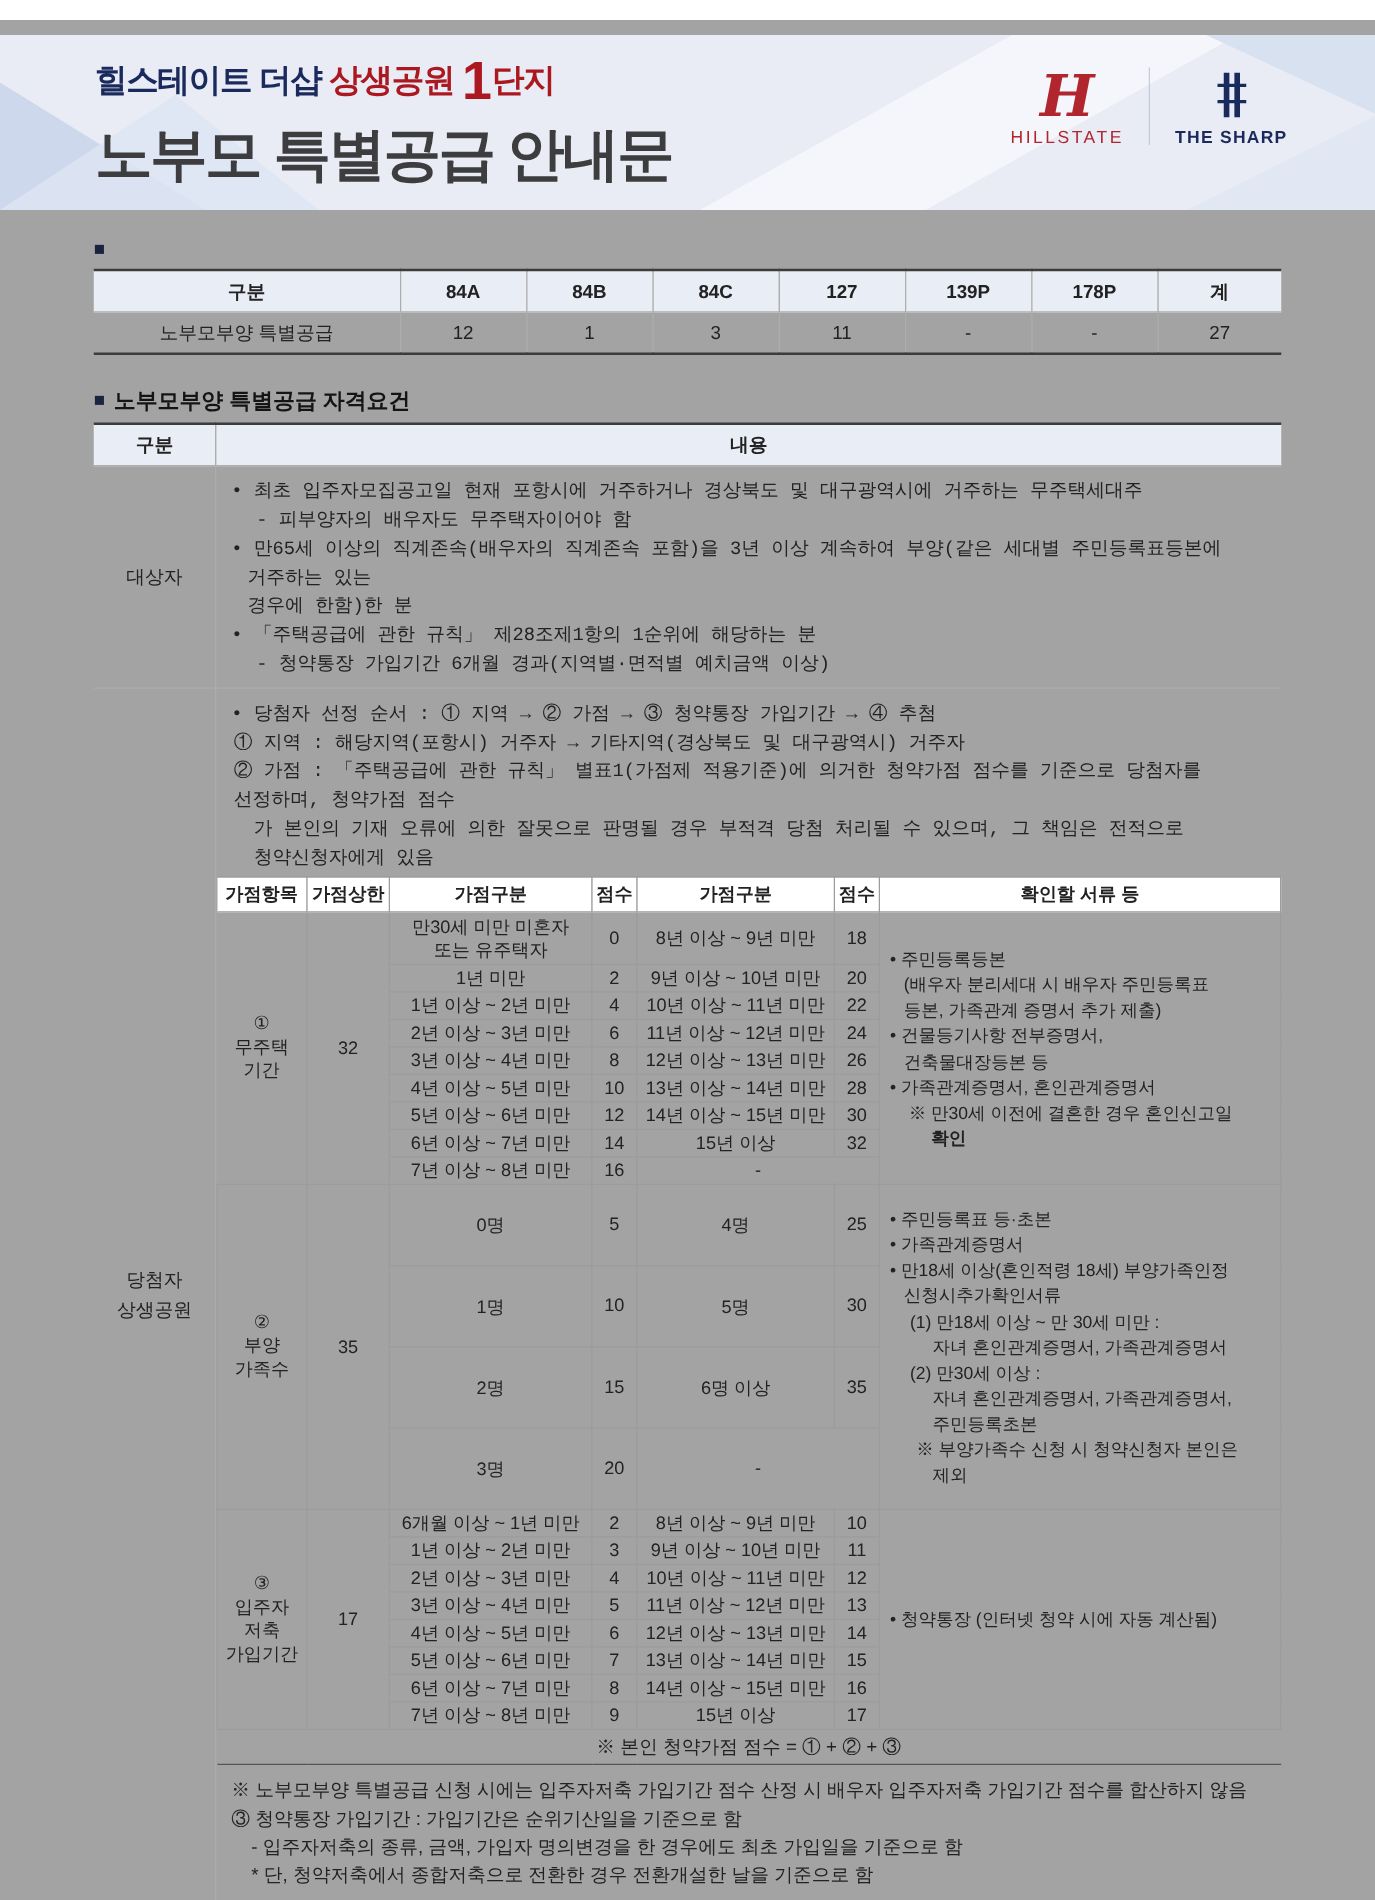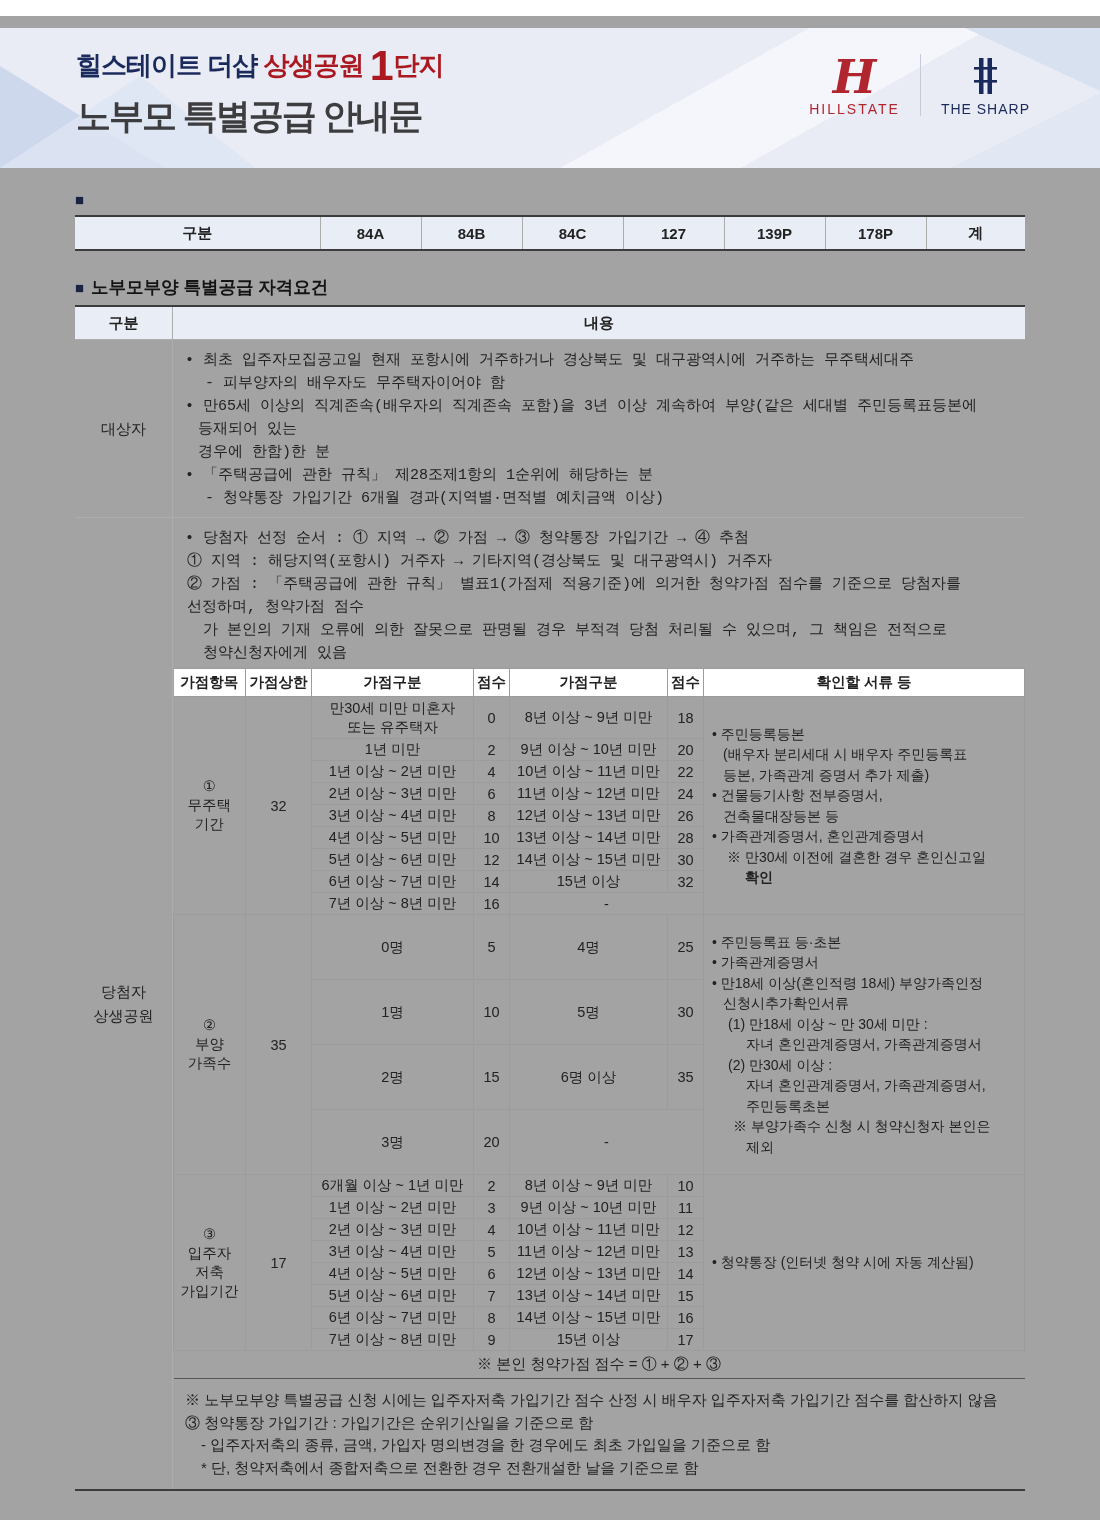--- a/index.html
+++ b/index.html
@@ -10,28 +10,28 @@
   .tri{position:absolute;z-index:1;}
   .tri-a{left:0;bottom:0;width:165px;height:102px;background:#cdd8ec;clip-path:polygon(0 100%,0 0,100% 100%);}
   .tri-b{left:0;bottom:0;width:255px;height:92px;background:#dde5f3;clip-path:polygon(0 100%,55% 0,100% 100%);opacity:.85;}
   .band{right:110px;top:0;width:430px;height:140px;background:rgba(255,255,255,.55);clip-path:polygon(58% 0,100% 0,42% 100%,0 100%);}
   .tri-c{right:0;top:0;width:300px;height:140px;background:#d8e1f0;clip-path:polygon(100% 0,100% 45%,55% 0);}
   .tri-d{right:0;bottom:0;width:150px;height:75px;background:#e1e7f3;clip-path:polygon(100% 100%,100% 0,0 100%);}
   .b-text{position:absolute;left:76px;top:13px;z-index:3;}
   .b-line1{font-size:26px;font-weight:bold;letter-spacing:-1px;white-space:nowrap;}
   .c-navy{color:#1b2a5c;} .c-red{color:#ab1820;}
   .bignum{font-size:43px;font-weight:800;vertical-align:-6px;letter-spacing:0;}
-  .b-line2{margin-top:3px;font-size:35px;font-weight:800;color:#3d3d3f;letter-spacing:-2px;white-space:nowrap;}
+  .b-line2{margin-top:3px;font-size:46px;font-weight:800;color:#3d3d3f;letter-spacing:-2px;white-space:nowrap;}
   .b-logos{position:absolute;right:70px;top:25px;z-index:3;display:flex;align-items:center;gap:20px;}
   .hs,.ts{display:flex;flex-direction:column;align-items:center;}
   .hs-mark{font-family:"DejaVu Serif",serif;font-style:italic;font-weight:bold;font-size:46px;line-height:48px;color:#b1252e;}
   .hs-label{font-size:14px;font-weight:normal;letter-spacing:2px;color:#b1252e;}
   .logo-div{width:1px;height:62px;background:#c5cbd8;}
   .ts-mark{height:46px;display:flex;align-items:center;}
-  .ts-label{font-size:14px;font-weight:normal;letter-spacing:1px;color:#1b2a5c;margin-top:2px;}
+  .ts-label{font-size:14px;font-weight:bold;letter-spacing:1px;color:#1b2a5c;margin-top:2px;}
   
   .content{margin:0 75px;width:950px;}
   .sec-title{display:flex;align-items:center;gap:7px;font-size:17.5px;font-weight:bold;color:#141414;margin-top:24px;}
   .sq{font-size:15px;color:#1a2340;line-height:1;}
   table{border-collapse:collapse;}
   .t1{width:950px;margin-top:8px;border-top:2px solid #3c3c3c;border-bottom:2px solid #3c3c3c;}
   .t1 th,.t1 td{border:1px solid #adadad;height:30px;text-align:center;font-size:15px;font-weight:normal;}
   .t1 th{background:#e9edf5;font-weight:600;}
   .t1 th:first-child,.t1 td:first-child{border-left:none;}
   .t1 th:last-child,.t1 td:last-child{border-right:none;}
@@ -122,20 +122,30 @@
         <tr>
           <th>구분</th>
           <th>84A</th>
           <th>84B</th>
           <th>84C</th>
           <th>127</th>
           <th>139P</th>
           <th>178P</th>
           <th>계</th>
         </tr>
+        <tr>
+          <td>노부모부양 특별공급</td>
+          <td>12</td>
+          <td>1</td>
+          <td>3</td>
+          <td>11</td>
+          <td>-</td>
+          <td>-</td>
+          <td>27</td>
+        </tr>
       </tbody>
     </table>
 
     <div class="sec-title">
       <span class="sq">■</span>
       <span>노부모부양 특별공급 자격요건</span>
     </div>
 
     <table class="t2">
       <colgroup>
@@ -147,21 +157,21 @@
           <th>구분</th>
           <th>내용</th>
         </tr>
 
         <tr>
           <td class="lbl">대상자</td>
           <td class="cnt">
             <div class="blk">
               <div class="l-b">• 최초 입주자모집공고일 현재 포항시에 거주하거나 경상북도 및 대구광역시에 거주하는 무주택세대주</div>
               <div class="l-d">- 피부양자의 배우자도 무주택자이어야 함</div>
-              <div class="l-b">• 만65세 이상의 직계존속(배우자의 직계존속 포함)을 3년 이상 계속하여 부양(같은 세대별 주민등록표등본에 등재되어 있는</div>
+              <div class="l-b">• 만65세 이상의 직계존속(배우자의 직계존속 포함)을 3년 이상 계속하여 부양(같은 세대별 주민등록표등본에 거주하는 있는</div>
               <div class="l-c">경우에 한함)한 분</div>
               <div class="l-b">• 「주택공급에 관한 규칙」  제28조제1항의 1순위에 해당하는 분</div>
               <div class="l-d">- 청약통장 가입기간 6개월 경과(지역별·면적별 예치금액 이상)</div>
             </div>
           </td>
         </tr>
 
         <tr>
           <td class="lbl">
             <div>당첨자</div>

